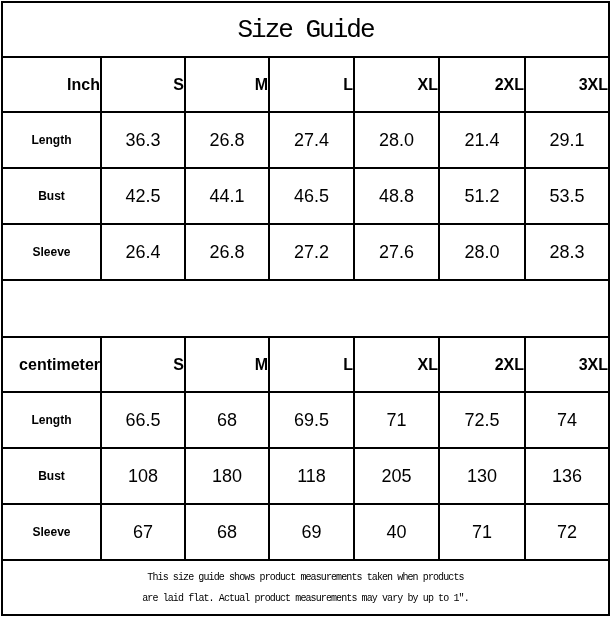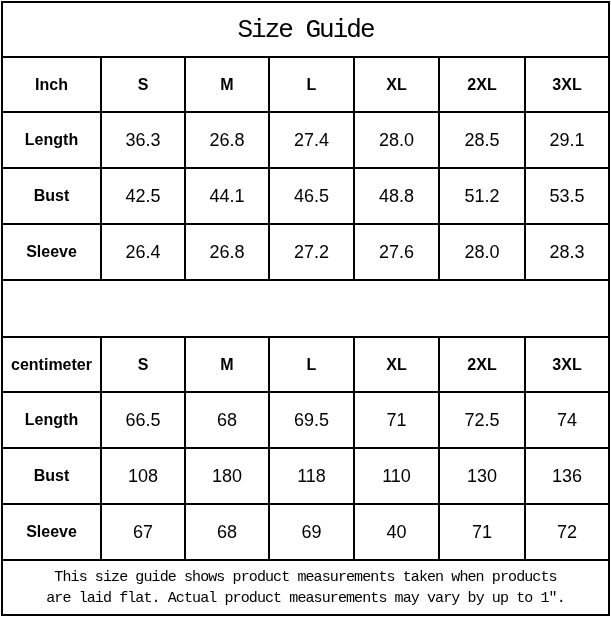--- a/index.html
+++ b/index.html
@@ -29,39 +29,39 @@
     background: #ffffff;
     overflow: hidden;
   }
   td.title-cell {
     height: 53px;
     font-family: "Liberation Mono", monospace;
     font-size: 26px;
     letter-spacing: -2px;
     font-weight: 400;
   }
-  tr.header-row td { height: 53px; }
+  tr.header-row td { height: 53px; text-align: right; }
   tr.data-row td { height: 54px; }
   td.unit-cell, td.size-cell {
     font-weight: bold;
     font-size: 16px;
   }
   td.label-cell {
     font-weight: bold;
-    font-size: 16px;
+    font-size: 12px;
   }
   td.value-cell {
     font-weight: 400;
     font-size: 18px;
   }
   td.gap-cell { height: 55px; }
   td.footer-cell {
     height: 53px;
     font-family: "Liberation Mono", monospace;
-    font-size: 15px;
+    font-size: 10px;
     letter-spacing: -0.9px;
     line-height: 21px;
     font-weight: 400;
   }
 </style>
 </head>
 <body>
 
 <div class="sheet">
   <table class="size-guide">
@@ -89,21 +89,21 @@
       <td class="size-cell">2XL</td>
       <td class="size-cell">3XL</td>
     </tr>
 
     <tr class="data-row">
       <td class="label-cell">Length</td>
       <td class="value-cell">36.3</td>
       <td class="value-cell">26.8</td>
       <td class="value-cell">27.4</td>
       <td class="value-cell">28.0</td>
-      <td class="value-cell">28.5</td>
+      <td class="value-cell">21.4</td>
       <td class="value-cell">29.1</td>
     </tr>
 
     <tr class="data-row">
       <td class="label-cell">Bust</td>
       <td class="value-cell">42.5</td>
       <td class="value-cell">44.1</td>
       <td class="value-cell">46.5</td>
       <td class="value-cell">48.8</td>
       <td class="value-cell">51.2</td>
@@ -142,21 +142,21 @@
       <td class="value-cell">71</td>
       <td class="value-cell">72.5</td>
       <td class="value-cell">74</td>
     </tr>
 
     <tr class="data-row">
       <td class="label-cell">Bust</td>
       <td class="value-cell">108</td>
       <td class="value-cell">180</td>
       <td class="value-cell">118</td>
-      <td class="value-cell">110</td>
+      <td class="value-cell">205</td>
       <td class="value-cell">130</td>
       <td class="value-cell">136</td>
     </tr>
 
     <tr class="data-row">
       <td class="label-cell">Sleeve</td>
       <td class="value-cell">67</td>
       <td class="value-cell">68</td>
       <td class="value-cell">69</td>
       <td class="value-cell">40</td>

